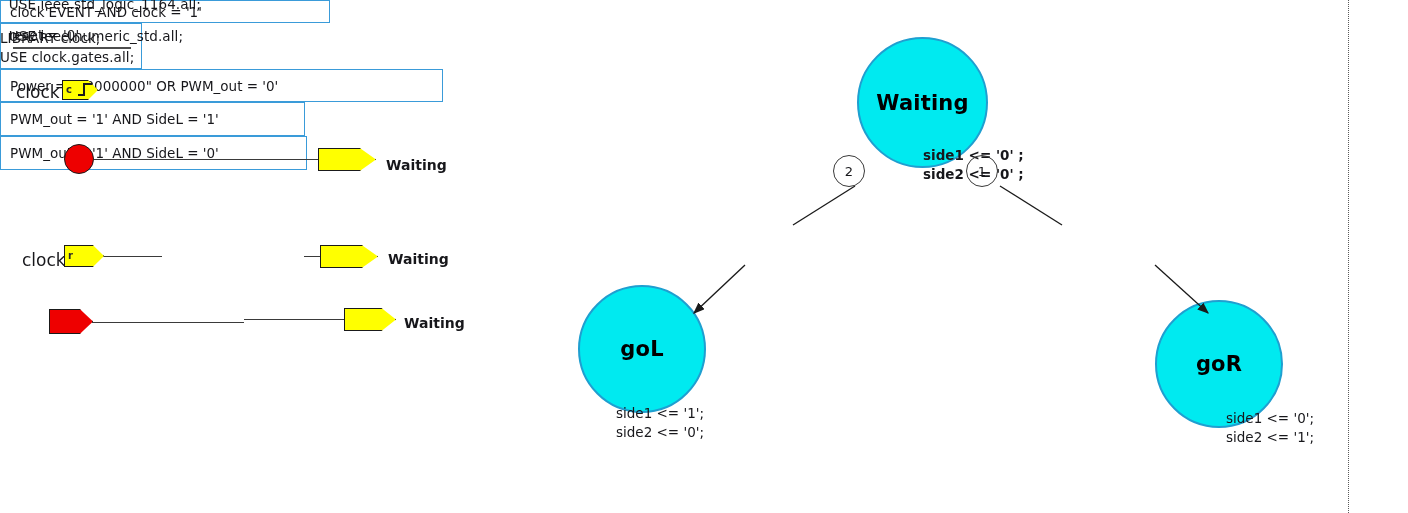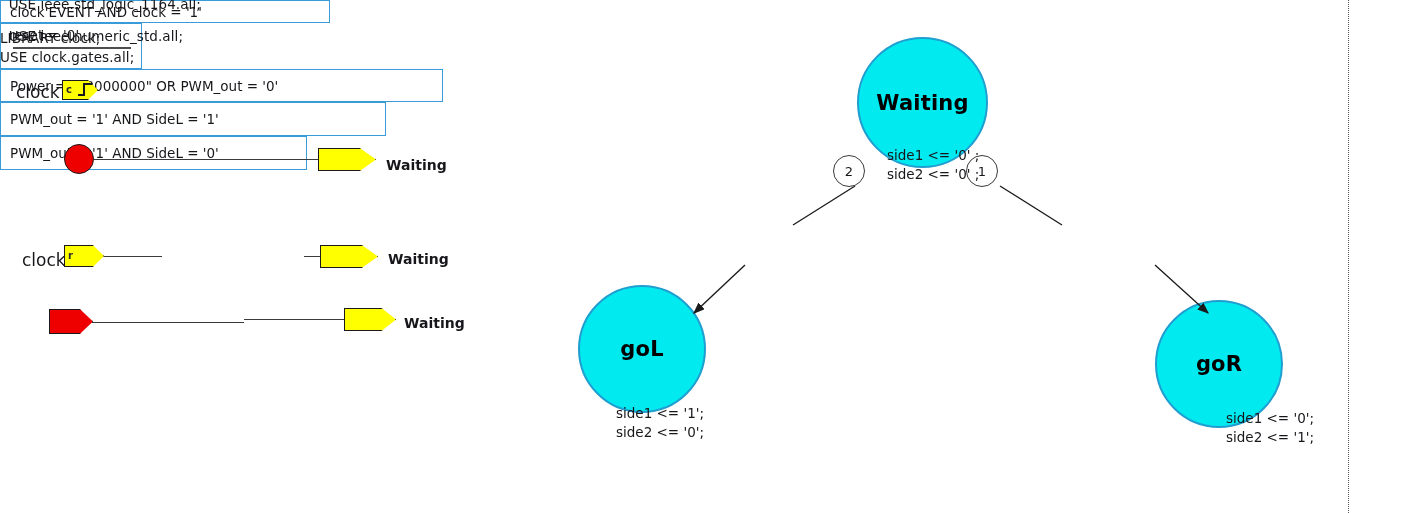--- a/index.html
+++ b/index.html
@@ -212,21 +212,21 @@
 <div class="yellow-pent" style="left:344px; top:308px; width:52px; height:23px;"></div>
 <div class="state-label" style="left:404px; top:315px;">Waiting</div>
 
 <div class="cond-box" style="left:45px; top:349px; width:443px; height:33px;">
   <span class="txt">Power = "00000000" OR PWM_out = '0'</span>
 </div>
 
 <div class="fsm-state" style="left:857px; top:37px; width:131px; height:131px;">
   <span class="name">Waiting</span>
 </div>
-<div class="fsm-actions" style="left:887px; top:146px;"><span>side1 &lt;= '0' ;</span><br><span>side2 &lt;= '0' ;</span></div>
+<div class="fsm-actions" style="left:923px; top:146px;font-weight:bold;"><span>side1 &lt;= '0' ;</span><br><span>side2 &lt;= '0' ;</span></div>
 
 <div class="fsm-state" style="left:578px; top:285px; width:128px; height:128px;">
   <span class="name">goL</span>
 </div>
 <div class="fsm-actions" style="left:616px; top:404px;"><span>side1 &lt;= '1';</span><br><span>side2 &lt;= '0';</span></div>
 
 <div class="fsm-state" style="left:1155px; top:300px; width:128px; height:128px;">
   <span class="name">goR</span>
 </div>
 <div class="fsm-actions" style="left:1226px; top:409px;"><span>side1 &lt;= '0';</span><br><span>side2 &lt;= '1';</span></div>
@@ -241,20 +241,20 @@
   <line x1="855" y1="186" x2="793" y2="225" stroke="#1a1a1a" stroke-width="1.3"></line>
   <line x1="745" y1="265" x2="694" y2="313" stroke="#1a1a1a" stroke-width="1.3" marker-end="url(#arrowhead)"></line>
 
   <line x1="1000" y1="186" x2="1062" y2="225" stroke="#1a1a1a" stroke-width="1.3"></line>
   <line x1="1155" y1="265" x2="1208" y2="313" stroke="#1a1a1a" stroke-width="1.3" marker-end="url(#arrowhead)"></line>
 </svg>
 
 <div class="tr-badge" style="left:833px; top:155px;">2</div>
 <div class="tr-badge" style="left:966px; top:155px;">1</div>
 
-<div class="cond-box" style="left:637px; top:228px; width:386px; height:34px;">
+<div class="cond-box" style="left:637px; top:228px; width:305px; height:34px;">
   <span class="txt">PWM_out = '1' AND SideL = '1'</span>
 </div>
 <div class="cond-box" style="left:1046px; top:228px; width:307px; height:34px;">
   <span class="txt">PWM_out = '1' AND SideL = '0'</span>
 </div>
 
 <div class="divider-dotted" style="left:1348px; top:0px; height:513px;"></div>
 
 </body></html>

